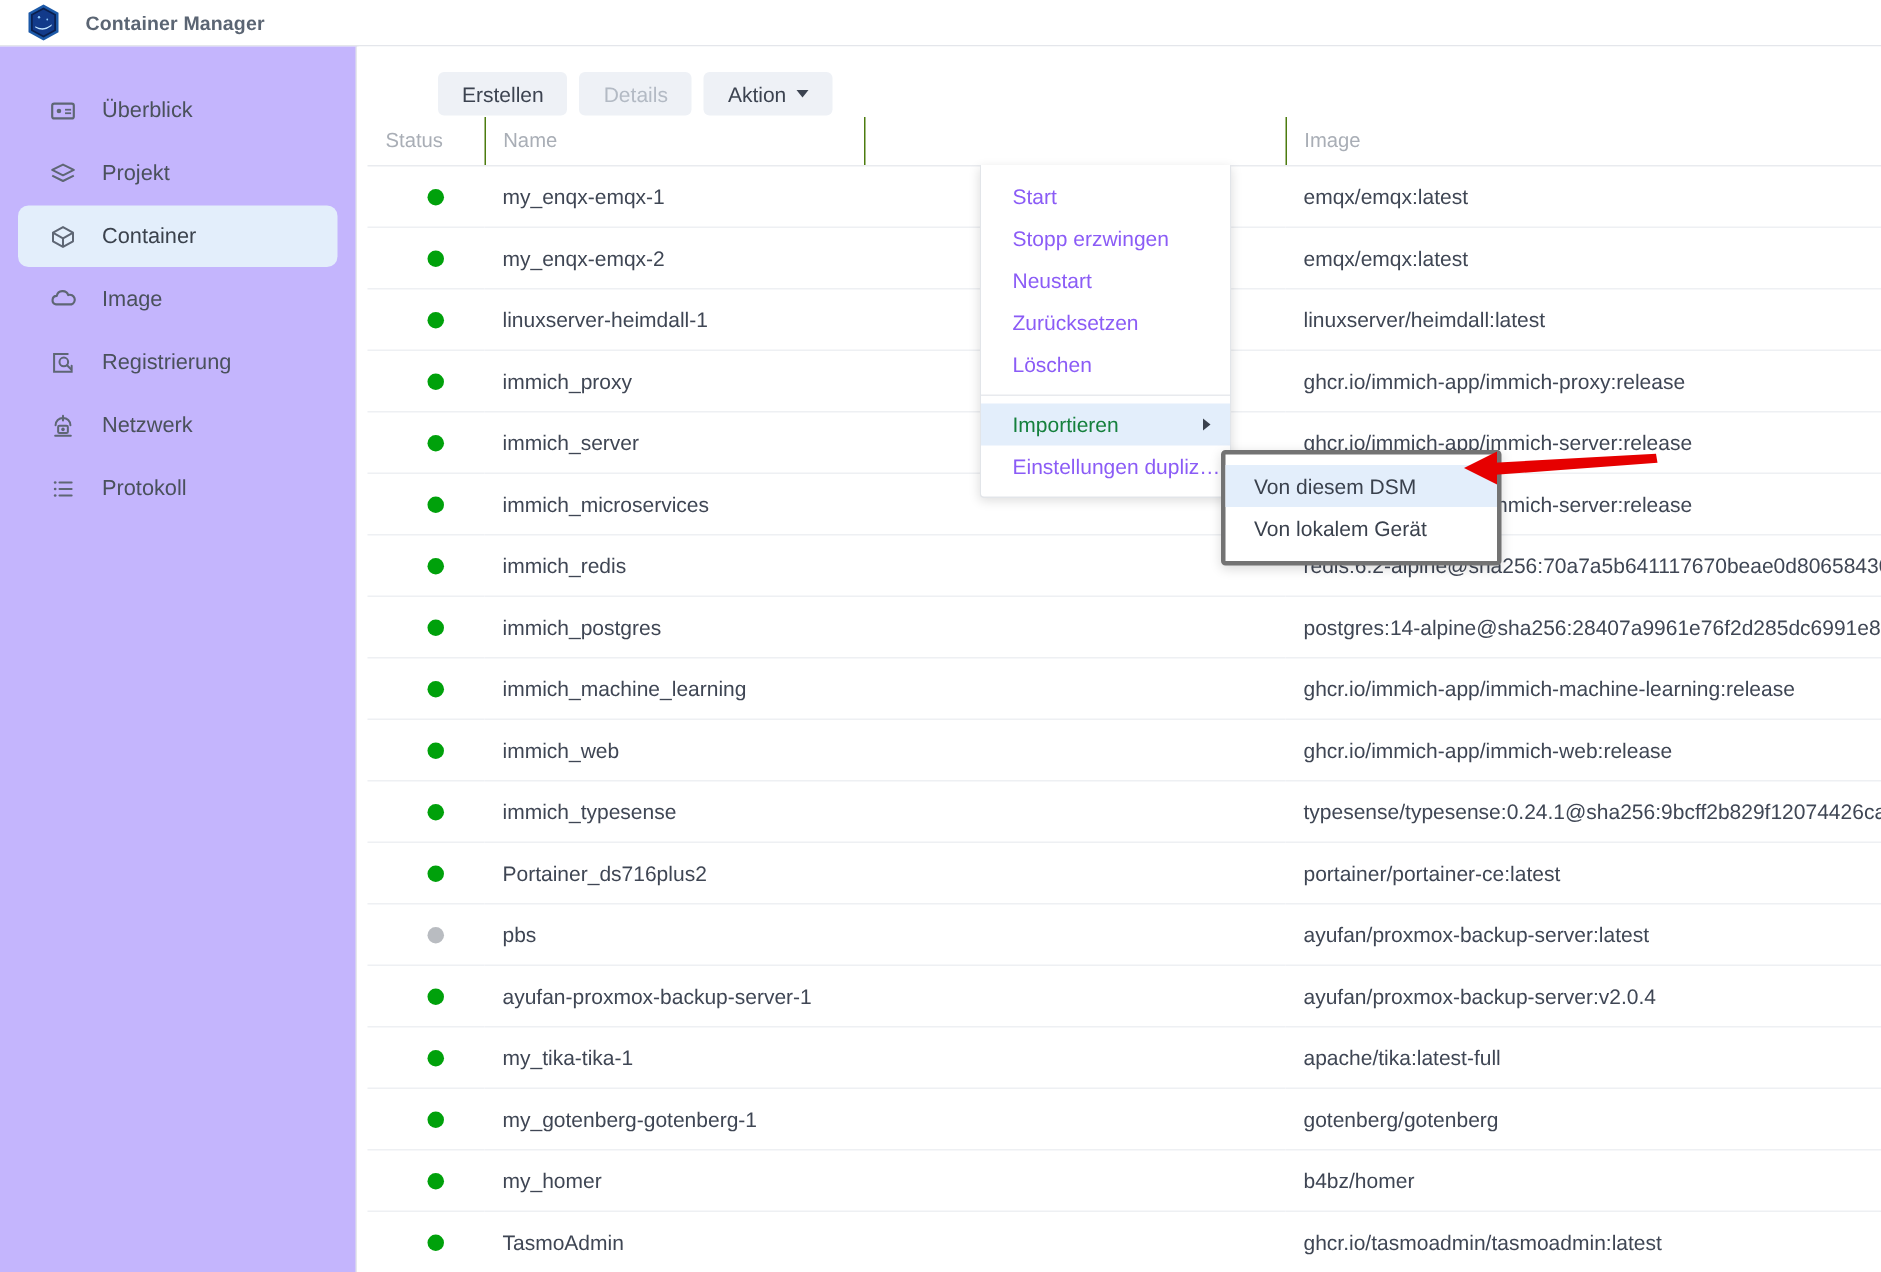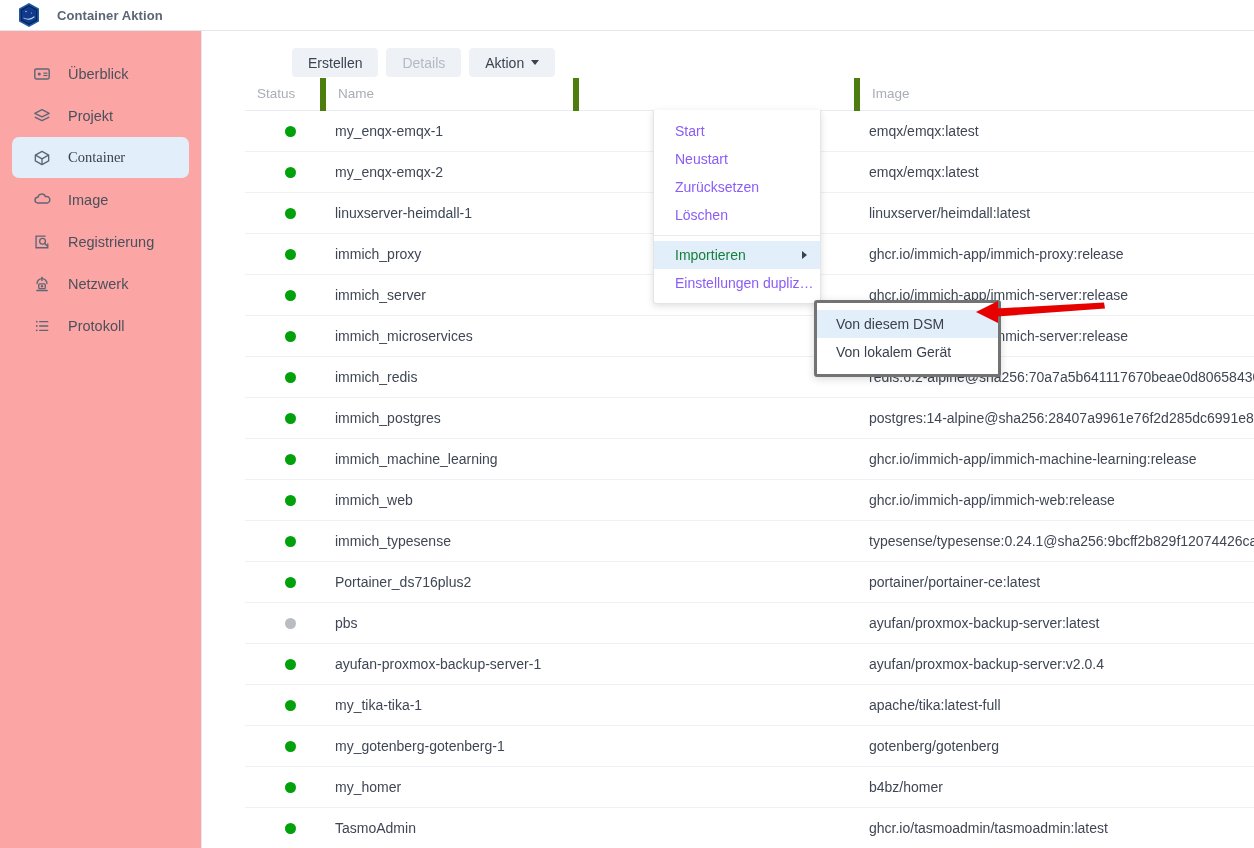--- a/index.html
+++ b/index.html
@@ -29,36 +29,36 @@
     margin-left: 16px;
     font-size: 13px;
     font-weight: bold;
     color: #5b6573;
     letter-spacing: .1px;
   }
 
   
   #sidebar {
     position: absolute; top: 31px; left: 0;
-    width: 202px; height: 817px;
-    background: #fca5a5;
+    width: 238px; height: 817px;
+    background: #c4b5fd;
     border-right: 1px solid #e6e8eb;
     padding-top: 22px;
   }
   .nav-item {
     position: relative;
     height: 41px;
     margin: 0 12px;
     border-radius: 7px;
     display: flex; align-items: center;
     padding-left: 20px;
     cursor: default;
   }
   .nav-item + .nav-item { margin-top: 1px; }
-  .nav-item.active { background: #e3eefb; font-family: Liberation Serif, serif; }
+  .nav-item.active { background: #e3eefb; }
   .nav-ico {
     width: 20px; height: 20px;
     flex: 0 0 20px;
     display: flex; align-items: center; justify-content: center;
     color: #5e6674;
   }
   .nav-label {
     margin-left: 16px;
     font-size: 14.5px;
     color: #4a515c;
@@ -119,21 +119,21 @@
     height: 32px;
     font-size: 13.5px;
     font-weight: normal;
     color: #a9aeb6;
     text-align: left;
     padding: 0 0 0 12px;
     border-bottom: 1px solid #e9ebef;
     background: #ffffff;
     white-space: nowrap;
   }
-  table.grid thead th.sep { border-left: 6px solid #4d7c0f; }
+  table.grid thead th.sep { border-left: 1px solid #4d7c0f; }
 
   table.grid tbody td {
     height: 41px;
     font-size: 14px;
     color: #3f4654;
     padding: 0 0 0 12px;
     border-bottom: 1px solid #eef0f3;
     white-space: nowrap;
     overflow: hidden;
   }
@@ -222,21 +222,21 @@
 
 <div id="app-header">
   <svg id="app-icon" viewBox="0 0 24 26">
     <polygon points="12,1 22,6.5 22,19.5 12,25 2,19.5 2,6.5" fill="#1c59a8"></polygon>
     <polygon points="12,3 20.3,7.5 20.3,18.5 12,23 3.7,18.5 3.7,7.5" fill="#0b1f4d"></polygon>
     <polygon points="12,4.3 19.2,8.2 19.2,17.8 12,21.7 4.8,17.8 4.8,8.2" fill="#123a8a"></polygon>
     <path d="M6.5 15.5 q5.5 3.2 11 -1.4 l-.2 1.3 q-5.2 4.2 -10.8 .9z" fill="#bfe3ff"></path>
     <circle cx="9" cy="9.5" r="0.8" fill="#8ec9ff"></circle>
     <circle cx="14.5" cy="11" r="0.6" fill="#8ec9ff"></circle>
   </svg>
-  <div id="app-title">Container Aktion</div>
+  <div id="app-title">Container Manager</div>
 </div>
 
 <nav id="sidebar">
 
   <div class="nav-item">
     <span class="nav-ico">
       <svg width="18" height="18" viewBox="0 0 20 20" fill="none" stroke="currentColor" stroke-width="1.6">
         <rect x="2" y="4.5" width="16" height="11" rx="1.5"></rect>
         <circle cx="7" cy="10" r="1.7" fill="currentColor" stroke="none"></circle>
         <rect x="11.5" y="8.4" width="4.5" height="1.3" fill="currentColor" stroke="none"></rect>
@@ -455,20 +455,23 @@
         </tbody>
     </table>
   </div>
 
   <div id="action-menu">
     <div id="action-menu-items">
         <div class="menu-item">
           <span>Start</span>
         </div>
         <div class="menu-item">
+          <span>Stopp erzwingen</span>
+        </div>
+        <div class="menu-item">
           <span>Neustart</span>
         </div>
         <div class="menu-item">
           <span>Zurücksetzen</span>
         </div>
         <div class="menu-item">
           <span>Löschen</span>
         </div>
         <div class="menu-sep"></div>
         <div class="menu-item enabled highlight">

